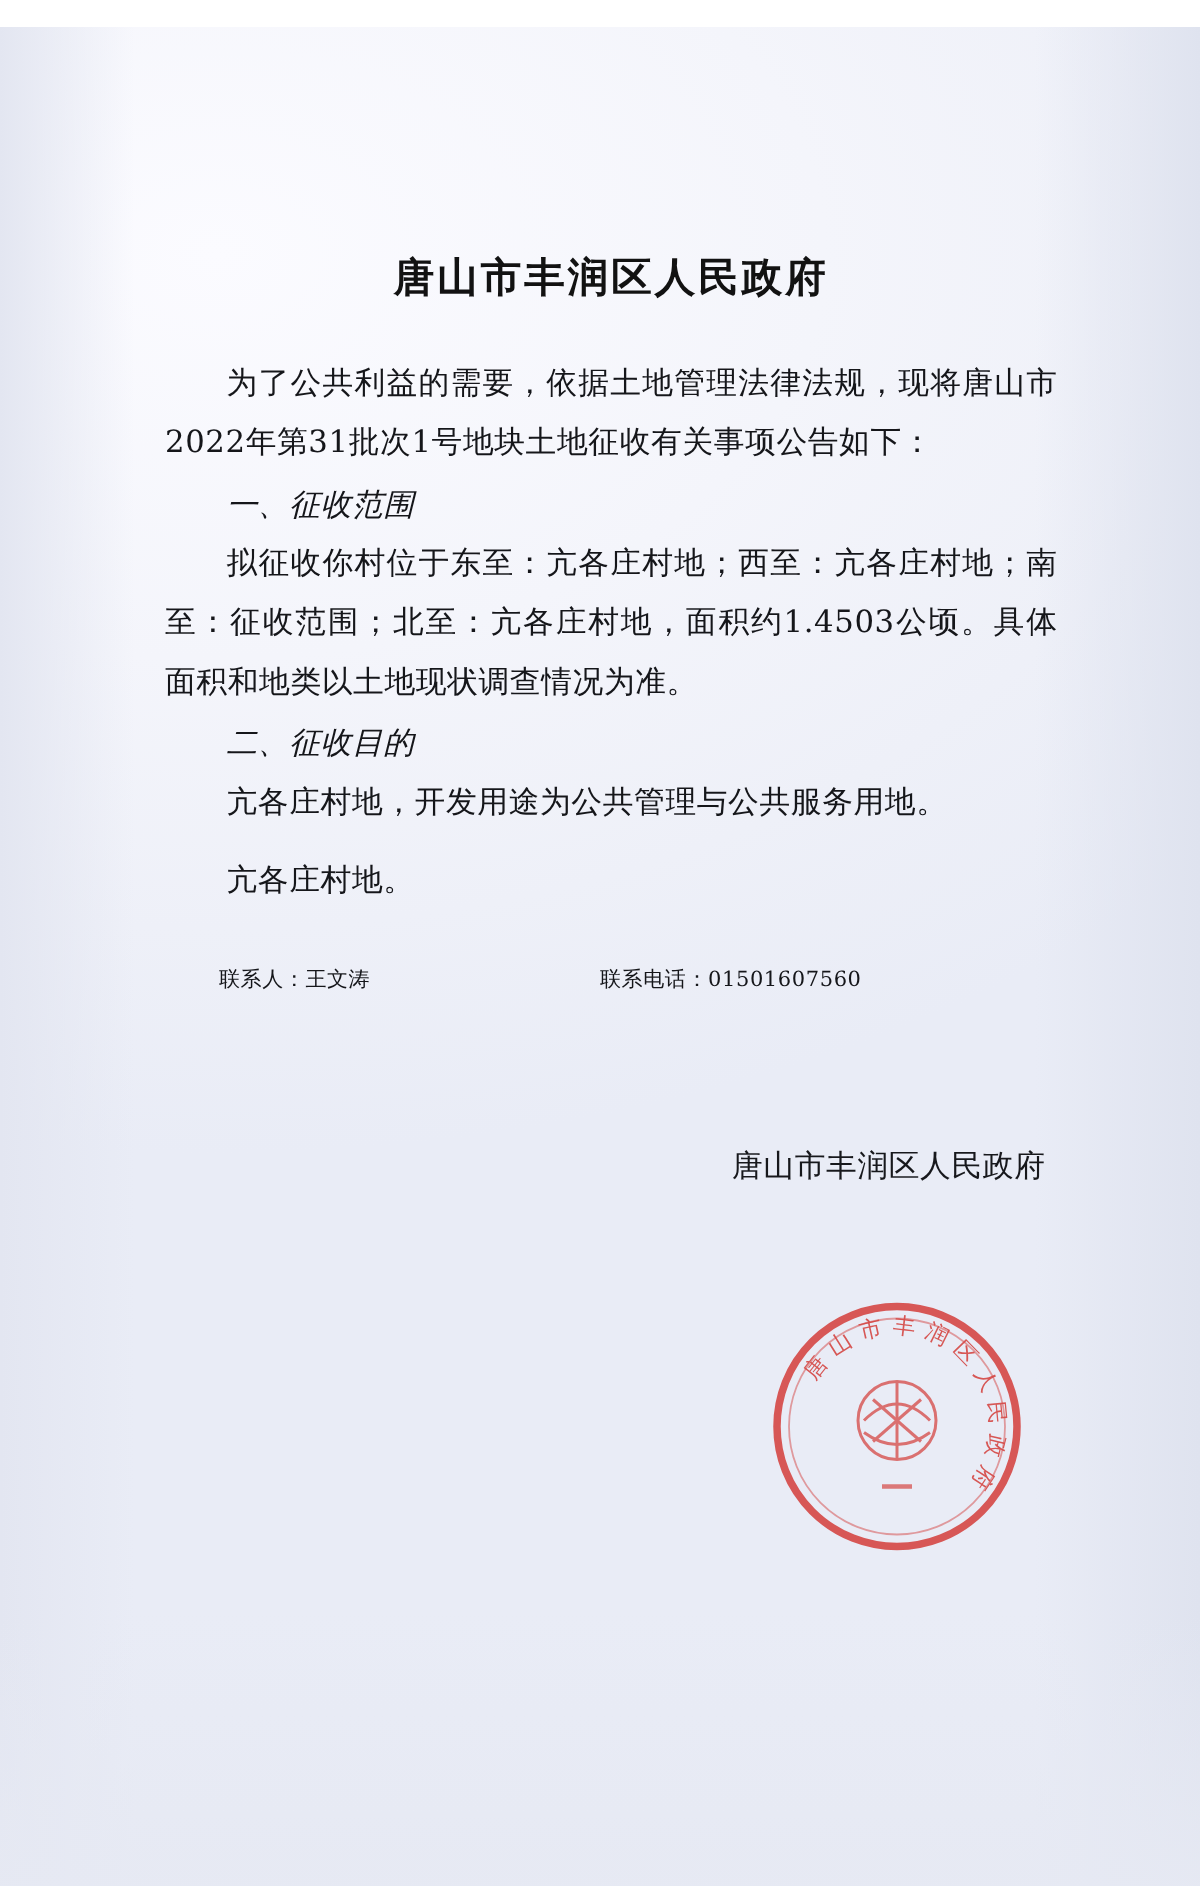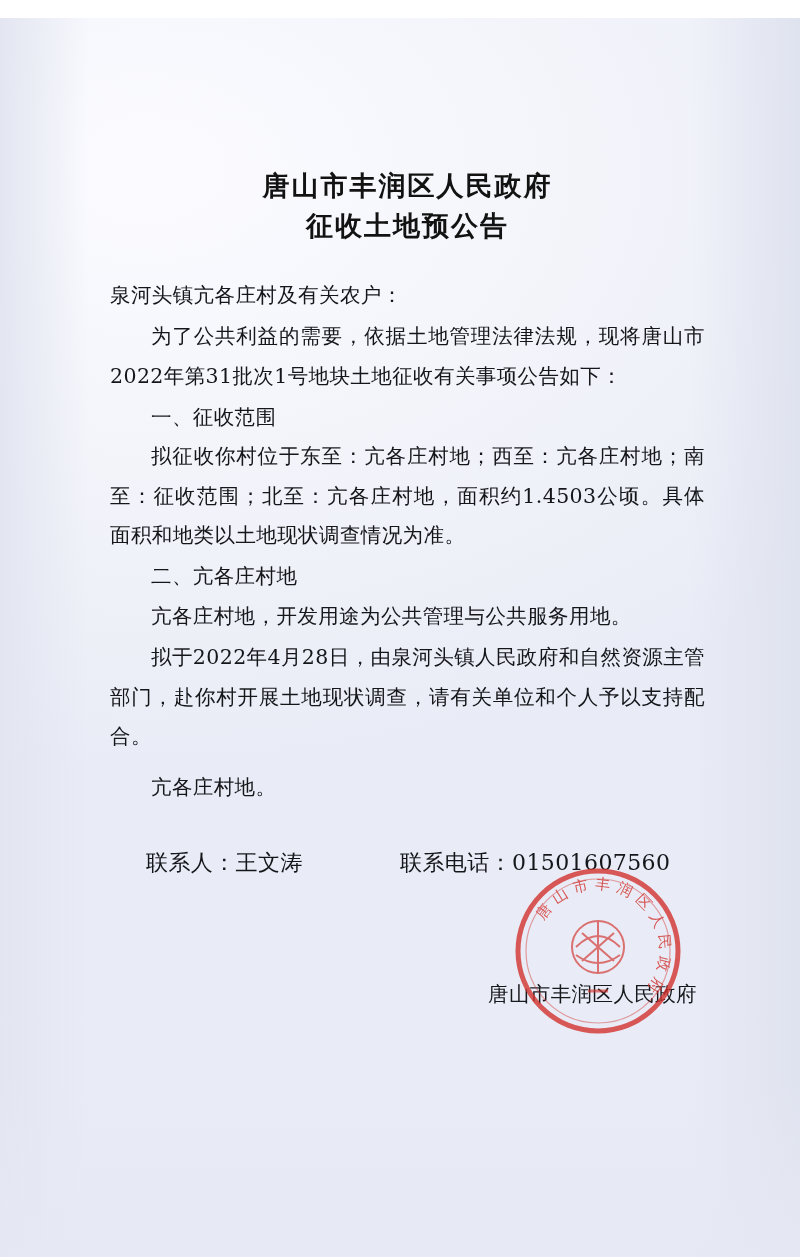--- a/index.html
+++ b/index.html
@@ -65,26 +65,27 @@
   }
   .p {
     margin: 0 0 2px 0;
   }
   .p-indent {
     text-indent: 2em;
   }
   .heading {
     text-indent: 2em;
     margin: 0;
+    font-style: italic;
   }
   .spacer-sm { height: 10px; }
   .contact-row {
     margin-top: 34px;
     display: flex;
-    font-size: 22px;
+    font-size: 14px;
     color: #15161a;
     letter-spacing: 0.4px;
   }
   .contact-person {
     width: 290px;
     padding-left: 36px;
     box-sizing: border-box;
   }
   .contact-phone {
     flex: 1;
@@ -119,36 +120,33 @@
 
 <div class="page">
   <div class="paper-shade-left"></div>
   <div class="paper-shade-right"></div>
   <div class="paper-shade-bottom"></div>
 
   <div class="content">
 
     <div class="title-block">
       <div class="title-line">唐山市丰润区人民政府</div>
-      <div class="title-line">征收土地预公告</div>
     </div>
 
     <div class="body-block">
 
-      <p class="p">泉河头镇亢各庄村及有关农户：</p>
 
       <p class="p p-indent">为了公共利益的需要，依据土地管理法律法规，现将唐山市2022年第31批次1号地块土地征收有关事项公告如下：</p>
 
       <p class="heading">一、征收范围</p>
       <p class="p p-indent">拟征收你村位于东至：亢各庄村地；西至：亢各庄村地；南至：征收范围；北至：亢各庄村地，面积约1.4503公顷。具体面积和地类以土地现状调查情况为准。</p>
 
-      <p class="heading">二、亢各庄村地</p>
+      <p class="heading">二、征收目的</p>
       <p class="p p-indent">亢各庄村地，开发用途为公共管理与公共服务用地。</p>
 
-      <p class="p p-indent">拟于2022年4月28日，由泉河头镇人民政府和自然资源主管部门，赴你村开展土地现状调查，请有关单位和个人予以支持配合。</p>
 
       <div class="spacer-sm"></div>
 
       <p class="p p-indent">亢各庄村地。</p>
 
       <div class="contact-row">
         <div class="contact-person">联系人：王文涛</div>
         <div class="contact-phone">联系电话：01501607560</div>
       </div>
 

